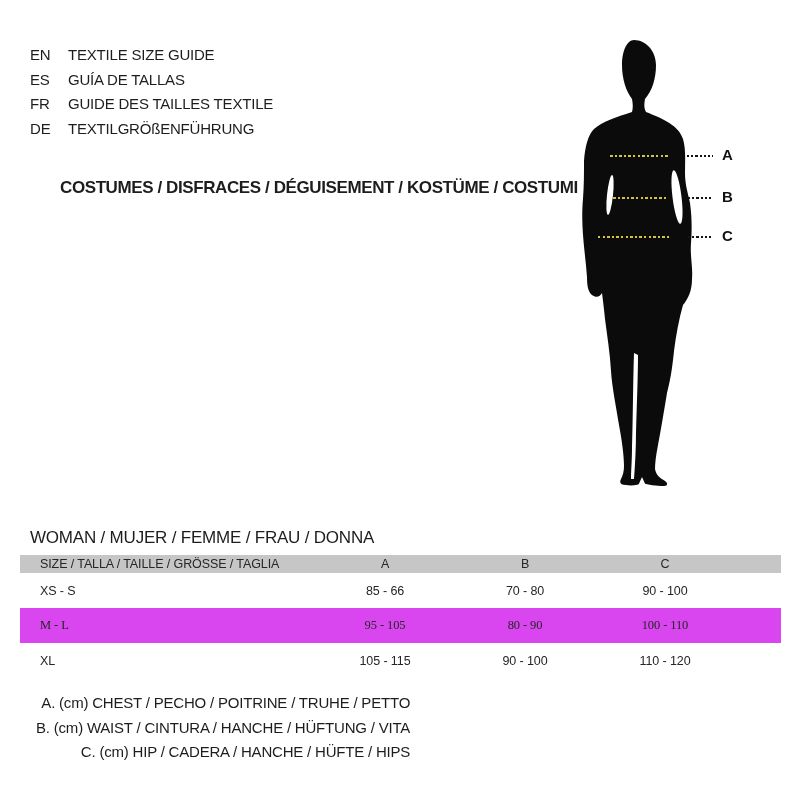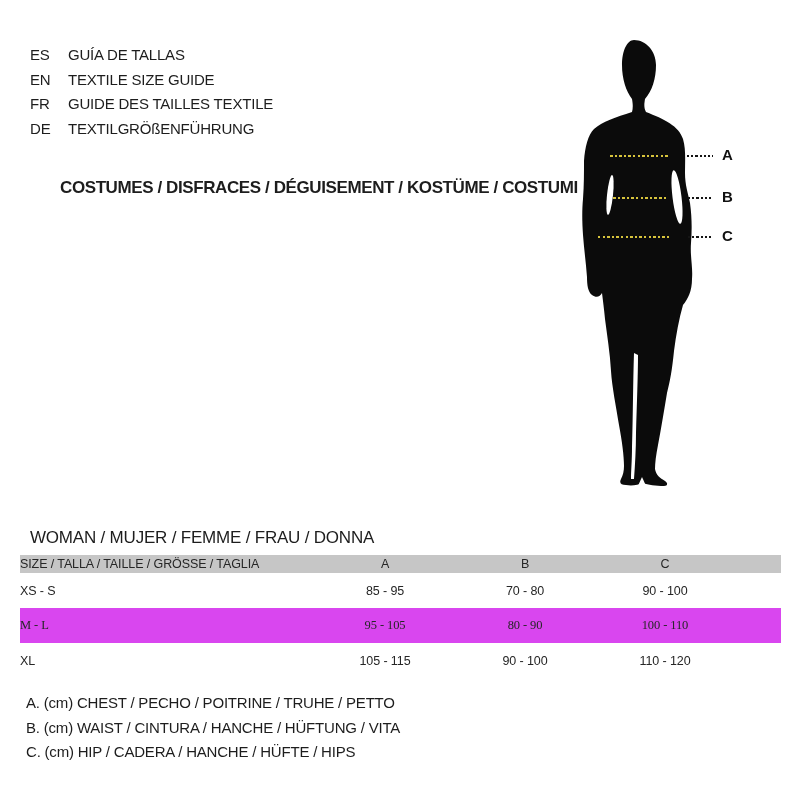--- a/index.html
+++ b/index.html
@@ -42,41 +42,41 @@
 
   
   .chart-title { position:absolute; left:30px; top:528px; font-size:17px; letter-spacing:-0.2px; }
   .size-table {
     position:absolute; left:20px; top:555px; width:761px;
     border-collapse:collapse; table-layout:fixed;
     font-size:12.5px; color:#262626; letter-spacing:-0.1px;
   }
   .size-table th { font-weight:400; height:18px; background:#c6c6c6; }
   .size-table td { height:35px; }
-  .size-table th:first-child, .size-table td:first-child { text-align:left; padding-left:0; }
+  .size-table th:first-child, .size-table td:first-child { text-align:left; padding-left:20px; }
   .size-table th, .size-table td { text-align:center; vertical-align:middle; }
   .size-table tr.stripe td { background:#d946ef;font-family:Liberation Serif, serif; }
 
   
-  .footnotes { position:absolute; left:26px; top:691px; }
+  .footnotes { position:absolute; left:36px; top:691px;text-align:right; }
   .footnote { font-size:15px; line-height:24.5px; letter-spacing:-0.2px; }
 </style>
 </head>
 <body>
 
 <div class="canvas">
 
   <div class="lang-block">
     <div class="lang-row">
+      <span class="lang-code">EN</span>
+      <span class="lang-label">TEXTILE SIZE GUIDE</span>
+    </div>
+    <div class="lang-row">
       <span class="lang-code">ES</span>
       <span class="lang-label">GUÍA DE TALLAS</span>
-    </div>
-    <div class="lang-row">
-      <span class="lang-code">EN</span>
-      <span class="lang-label">TEXTILE SIZE GUIDE</span>
     </div>
     <div class="lang-row">
       <span class="lang-code">FR</span>
       <span class="lang-label">GUIDE DES TAILLES TEXTILE</span>
     </div>
     <div class="lang-row">
       <span class="lang-code">DE</span>
       <span class="lang-label">TEXTILGRÖßENFÜHRUNG</span>
     </div>
   </div>
@@ -152,21 +152,21 @@
         <th>SIZE / TALLA / TAILLE / GRÖSSE / TAGLIA</th>
         <th>A</th>
         <th>B</th>
         <th>C</th>
         <th></th>
       </tr>
     </thead>
     <tbody>
       <tr>
         <td>XS - S</td>
-        <td>85 - 95</td>
+        <td>85 - 66</td>
         <td>70 - 80</td>
         <td>90 - 100</td>
         <td></td>
       </tr>
       <tr class="stripe">
         <td>M - L</td>
         <td>95 - 105</td>
         <td>80 - 90</td>
         <td>100 - 110</td>
         <td></td>

